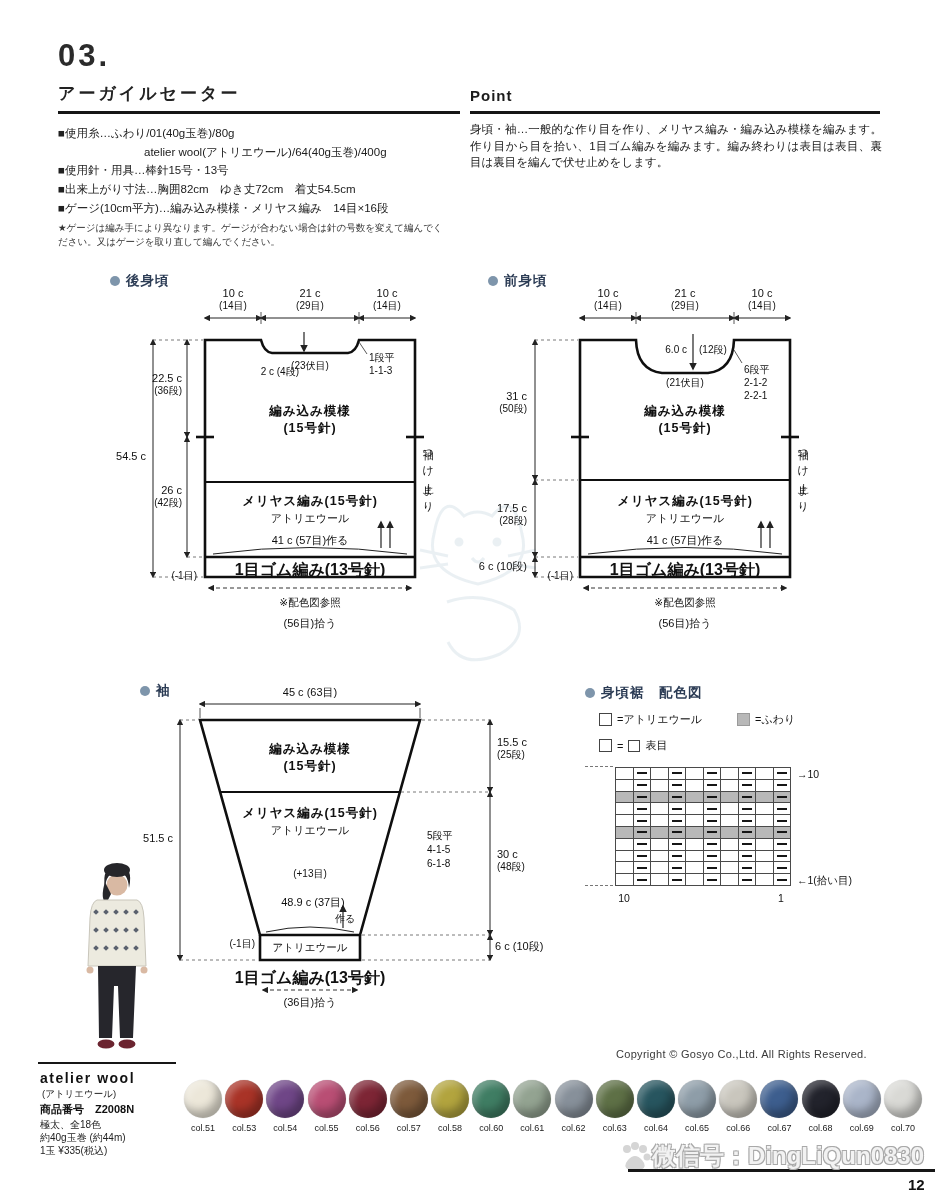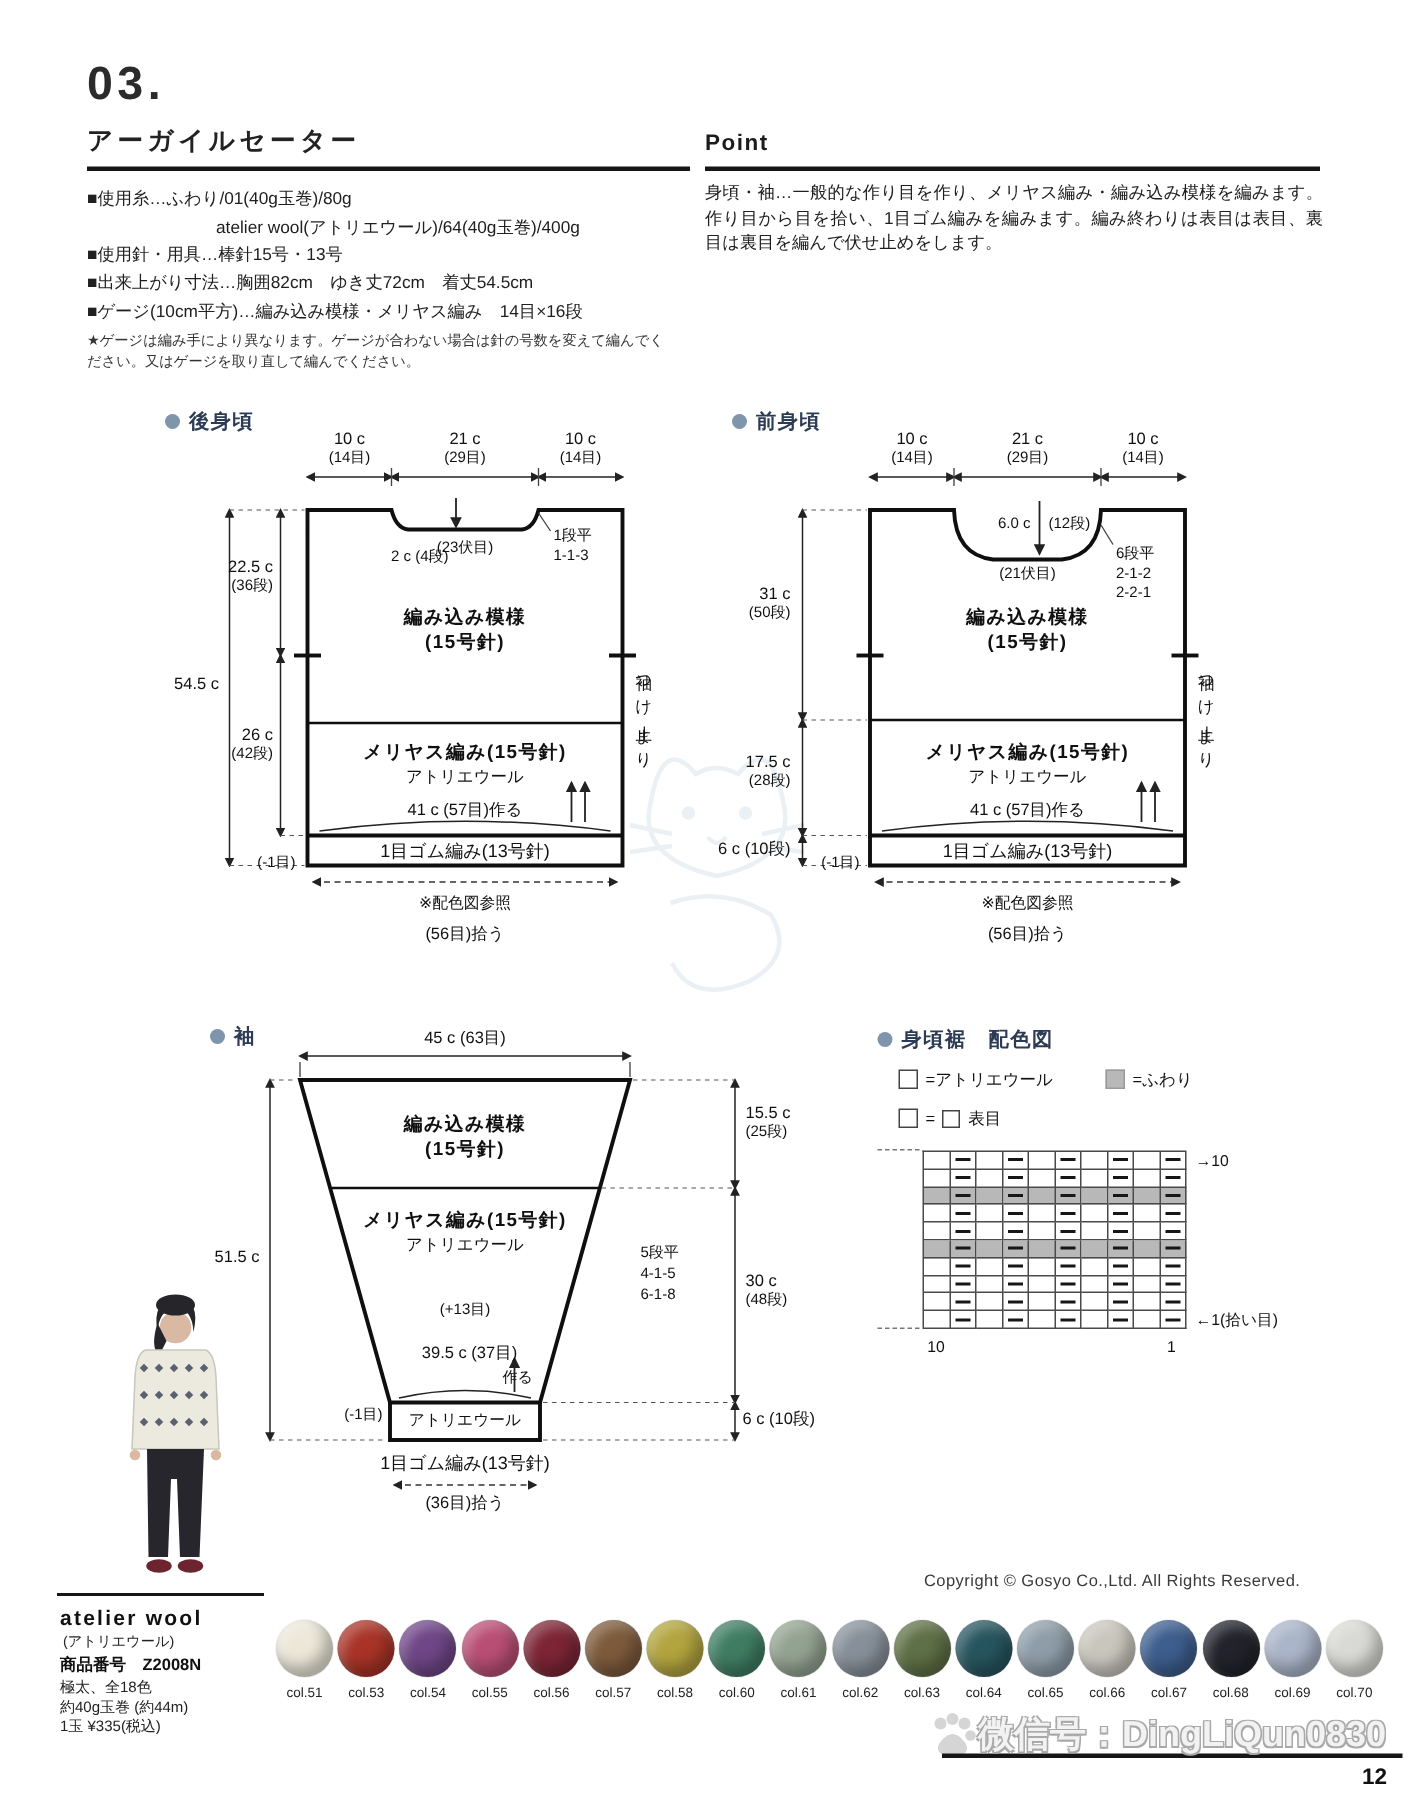--- a/index.html
+++ b/index.html
@@ -6,21 +6,21 @@
   body { font-family:"Liberation Sans","DejaVu Sans",sans-serif; background:#e8e8e8; }
   .page { position:relative; width:940px; height:1200px; background:#ffffff; overflow:hidden; margin:0 auto; color:#1a1a1a; }
   .abs { position:absolute; }
   .rule { position:absolute; background:#161616; }
 
   
   .lbl { position:absolute; font-size:11px; line-height:1.2; white-space:nowrap; color:#101010; }
   .lbl.c { transform:translateX(-50%); }
   .lbl.r { transform:translateX(-100%); }
   .lbl.v { writing-mode:vertical-rl; letter-spacing:3px; }
-  .lbl.b { font-weight:normal; font-size:12px; }
+  .lbl.b { font-weight:bold; font-size:16px; }
   .lbl.z { font-size:12.5px; font-weight:bold; letter-spacing:1px; }
   .lbl.s { font-size:10px; }
   .lbl.m { font-size:10.5px; }
 
   .sec-title { position:absolute; display:flex; align-items:center; gap:6px; font-size:13.5px; font-weight:bold; color:#2c3c55; letter-spacing:1px; white-space:nowrap; }
   .sec-title .dot { width:10px; height:10px; border-radius:50%; background:#7e95ab; flex:0 0 auto; }
 
   
   .h-number { position:absolute; left:58px; top:38px; font-size:31px; font-weight:bold; letter-spacing:3px; color:#2b2b2b; }
   .h-title  { position:absolute; left:58px; top:82px; font-size:17px; font-weight:bold; letter-spacing:3px; color:#222; }
@@ -248,21 +248,21 @@
     <div class="lbl c" style="left:225px; top:4px;">45 c (63目)</div>
     <div class="lbl c z" style="left:225px; top:60px;">編み込み模様</div>
     <div class="lbl c z" style="left:225px; top:77px;">(15号針)</div>
     <div class="lbl c z" style="left:225px; top:124px;">メリヤス編み(15号針)</div>
     <div class="lbl c" style="left:225px; top:142px;">アトリエウール</div>
     <div class="lbl r" style="left:88px; top:150px;">51.5 c</div>
     <div class="lbl s" style="left:342px; top:148px;">5段平</div>
     <div class="lbl s" style="left:342px; top:162px;">4-1-5</div>
     <div class="lbl s" style="left:342px; top:176px;">6-1-8</div>
     <div class="lbl c s" style="left:225px; top:186px;">(+13目)</div>
-    <div class="lbl c" style="left:228px; top:214px;">39.5 c (37目)</div>
+    <div class="lbl c" style="left:228px; top:214px;">48.9 c (37目)</div>
     <div class="lbl s" style="left:250px; top:231px;">作る</div>
     <div class="lbl r s" style="left:170px; top:256px;">(-1目)</div>
     <div class="lbl c m" style="left:225px; top:259px;">アトリエウール</div>
     <div class="lbl c b" style="left:225px; top:286px;">1目ゴム編み(13号針)</div>
     <div class="lbl c" style="left:225px; top:314px;">(36目)拾う</div>
     <div class="lbl" style="left:412px; top:54px;">15.5 c</div>
     <div class="lbl s" style="left:412px; top:67px;">(25段)</div>
     <div class="lbl" style="left:412px; top:166px;">30 c</div>
     <div class="lbl s" style="left:412px; top:179px;">(48段)</div>
     <div class="lbl" style="left:410px; top:258px;">6 c (10段)</div>

